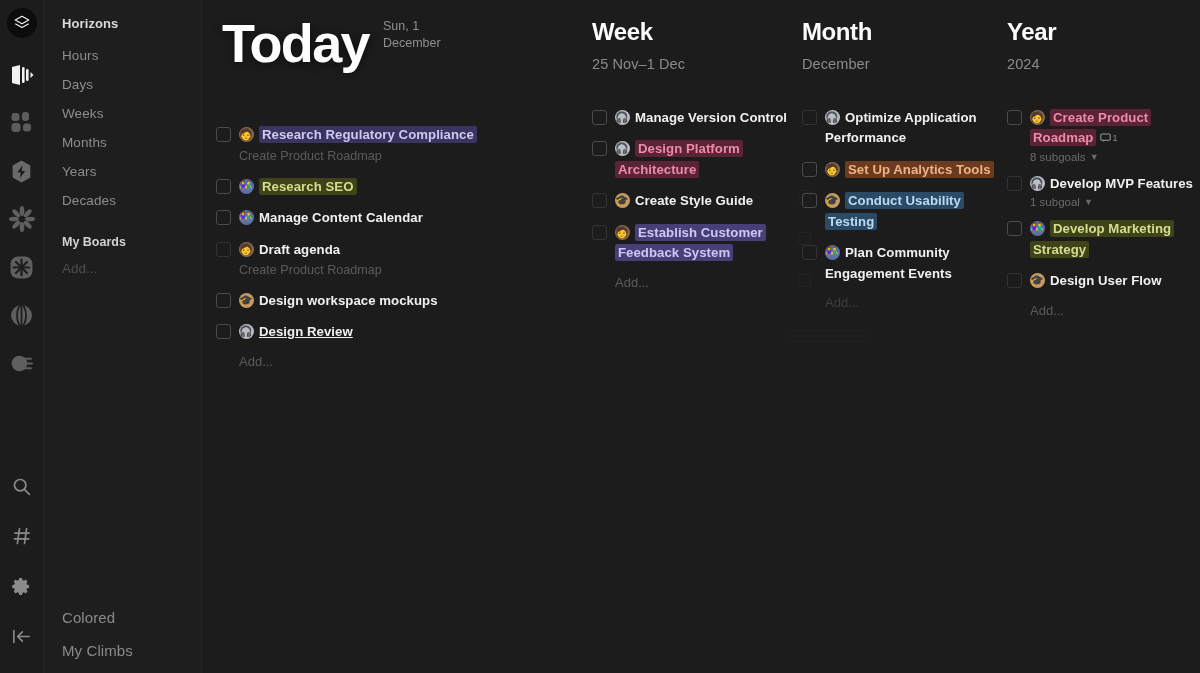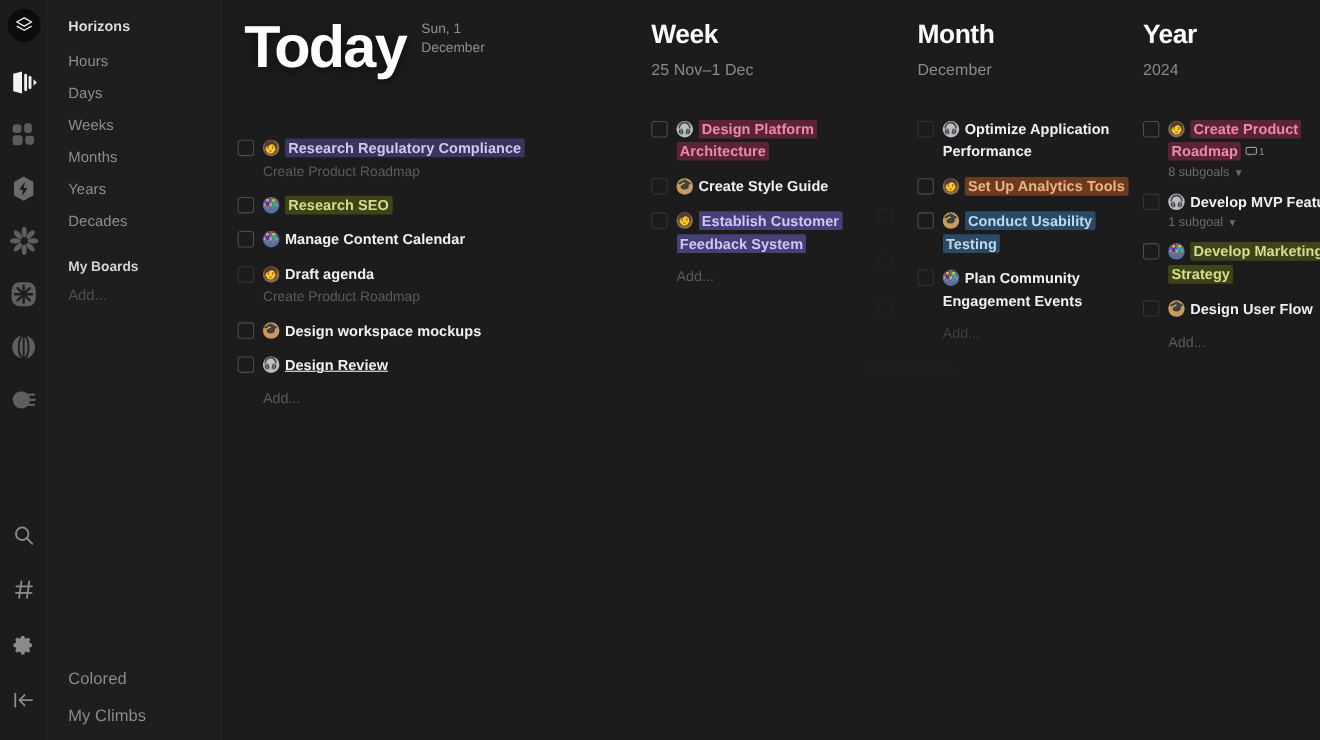--- a/index.html
+++ b/index.html
@@ -77,21 +77,21 @@
     flex: 1 1 auto; height: 673px;
     position: relative;
     padding: 0;
     background: #1c1c1c;
     overflow: hidden;
   }
   .cols { display: flex; height: 100%; }
   .col { position: relative; padding-top: 18px; }
   .col-today  { width: 390px; flex: 0 0 390px; padding-left: 14px; }
   .col-week   { width: 210px; flex: 0 0 210px; padding-left: 0px; }
-  .col-month  { width: 205px; flex: 0 0 205px; margin-left: 32px; }
+  .col-month  { width: 205px; flex: 0 0 205px; }
   .col-year   { width: 195px; flex: 0 0 195px; }
 
   
   .hdr-today { display: flex; align-items: flex-start; padding-left: 6px; margin-bottom: 56px; }
   .title-today {
     font-size: 54px; line-height: 0.95; font-weight: bold; color: #fdfdfd;
     letter-spacing: -1.6px;
     text-shadow: 0 2px 10px rgba(0,0,0,.55);
   }
   .sub-today {
@@ -324,20 +324,24 @@
       </div>
 
       <div class="col col-week">
         <div class="hdr-small">
           <div class="title-small">Week</div>
           <div class="sub-small">25 Nov–1 Dec</div>
         </div>
         <div class="tasks" id="tl-week">
             <div class="task">
               <div class="cbx"></div>
+              <div class="tbody"><div class="tline"><span class="avatar" style="background: rgb(185, 190, 199);">🎧</span><span class="ttext" style="color: rgb(240, 240, 240);">Manage Version Control</span></div></div>
+            </div>
+            <div class="task">
+              <div class="cbx"></div>
               <div class="tbody"><div class="tline"><span class="avatar" style="background: rgb(185, 190, 199);">🎧</span><span class="ttext hl" style="background: rgb(91, 35, 54); color: rgb(235, 139, 168);">Design Platform Architecture</span></div></div>
             </div>
             <div class="task">
               <div class="cbx dim"></div>
               <div class="tbody"><div class="tline"><span class="avatar" style="background: rgb(199, 154, 99);">🎓</span><span class="ttext" style="color: rgb(240, 240, 240);">Create Style Guide</span></div></div>
             </div>
             <div class="task">
               <div class="cbx dim"></div>
               <div class="tbody"><div class="tline"><span class="avatar" style="background: rgb(138, 106, 78);">🧑</span><span class="ttext hl" style="background: rgb(71, 64, 120); color: rgb(207, 198, 245); text-align: center;">Establish Customer Feedback System</span></div></div>
             </div>

